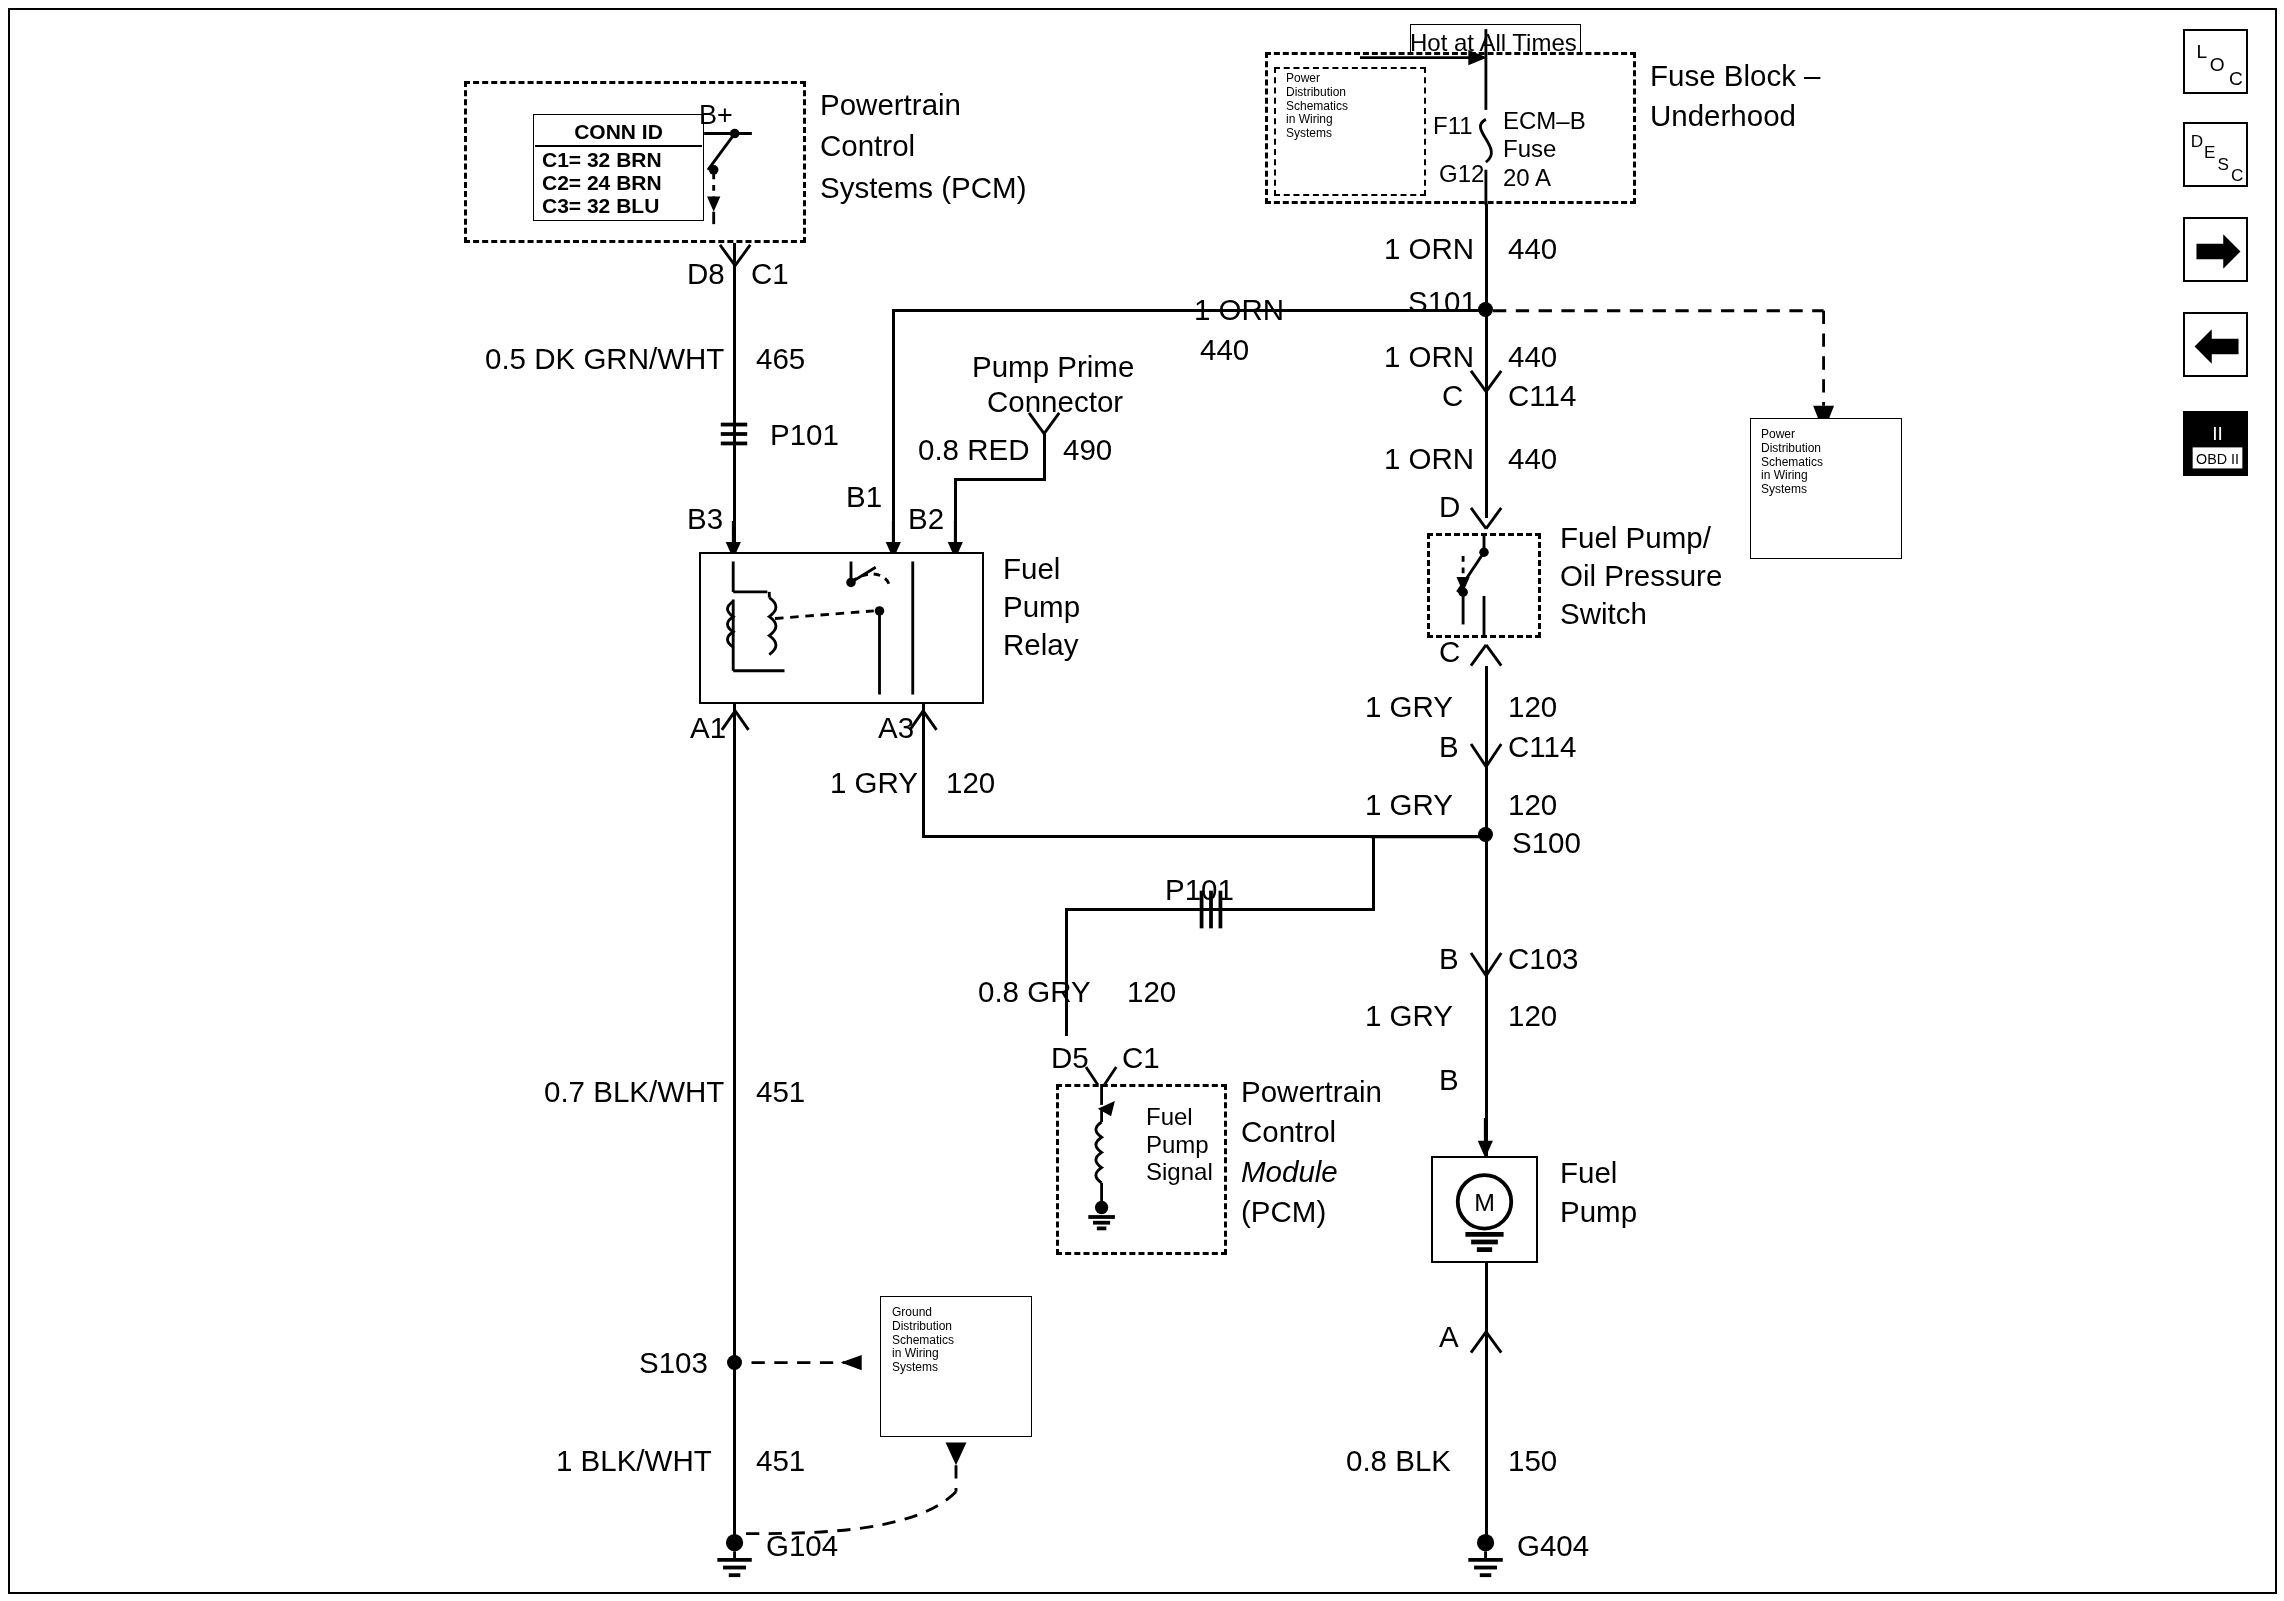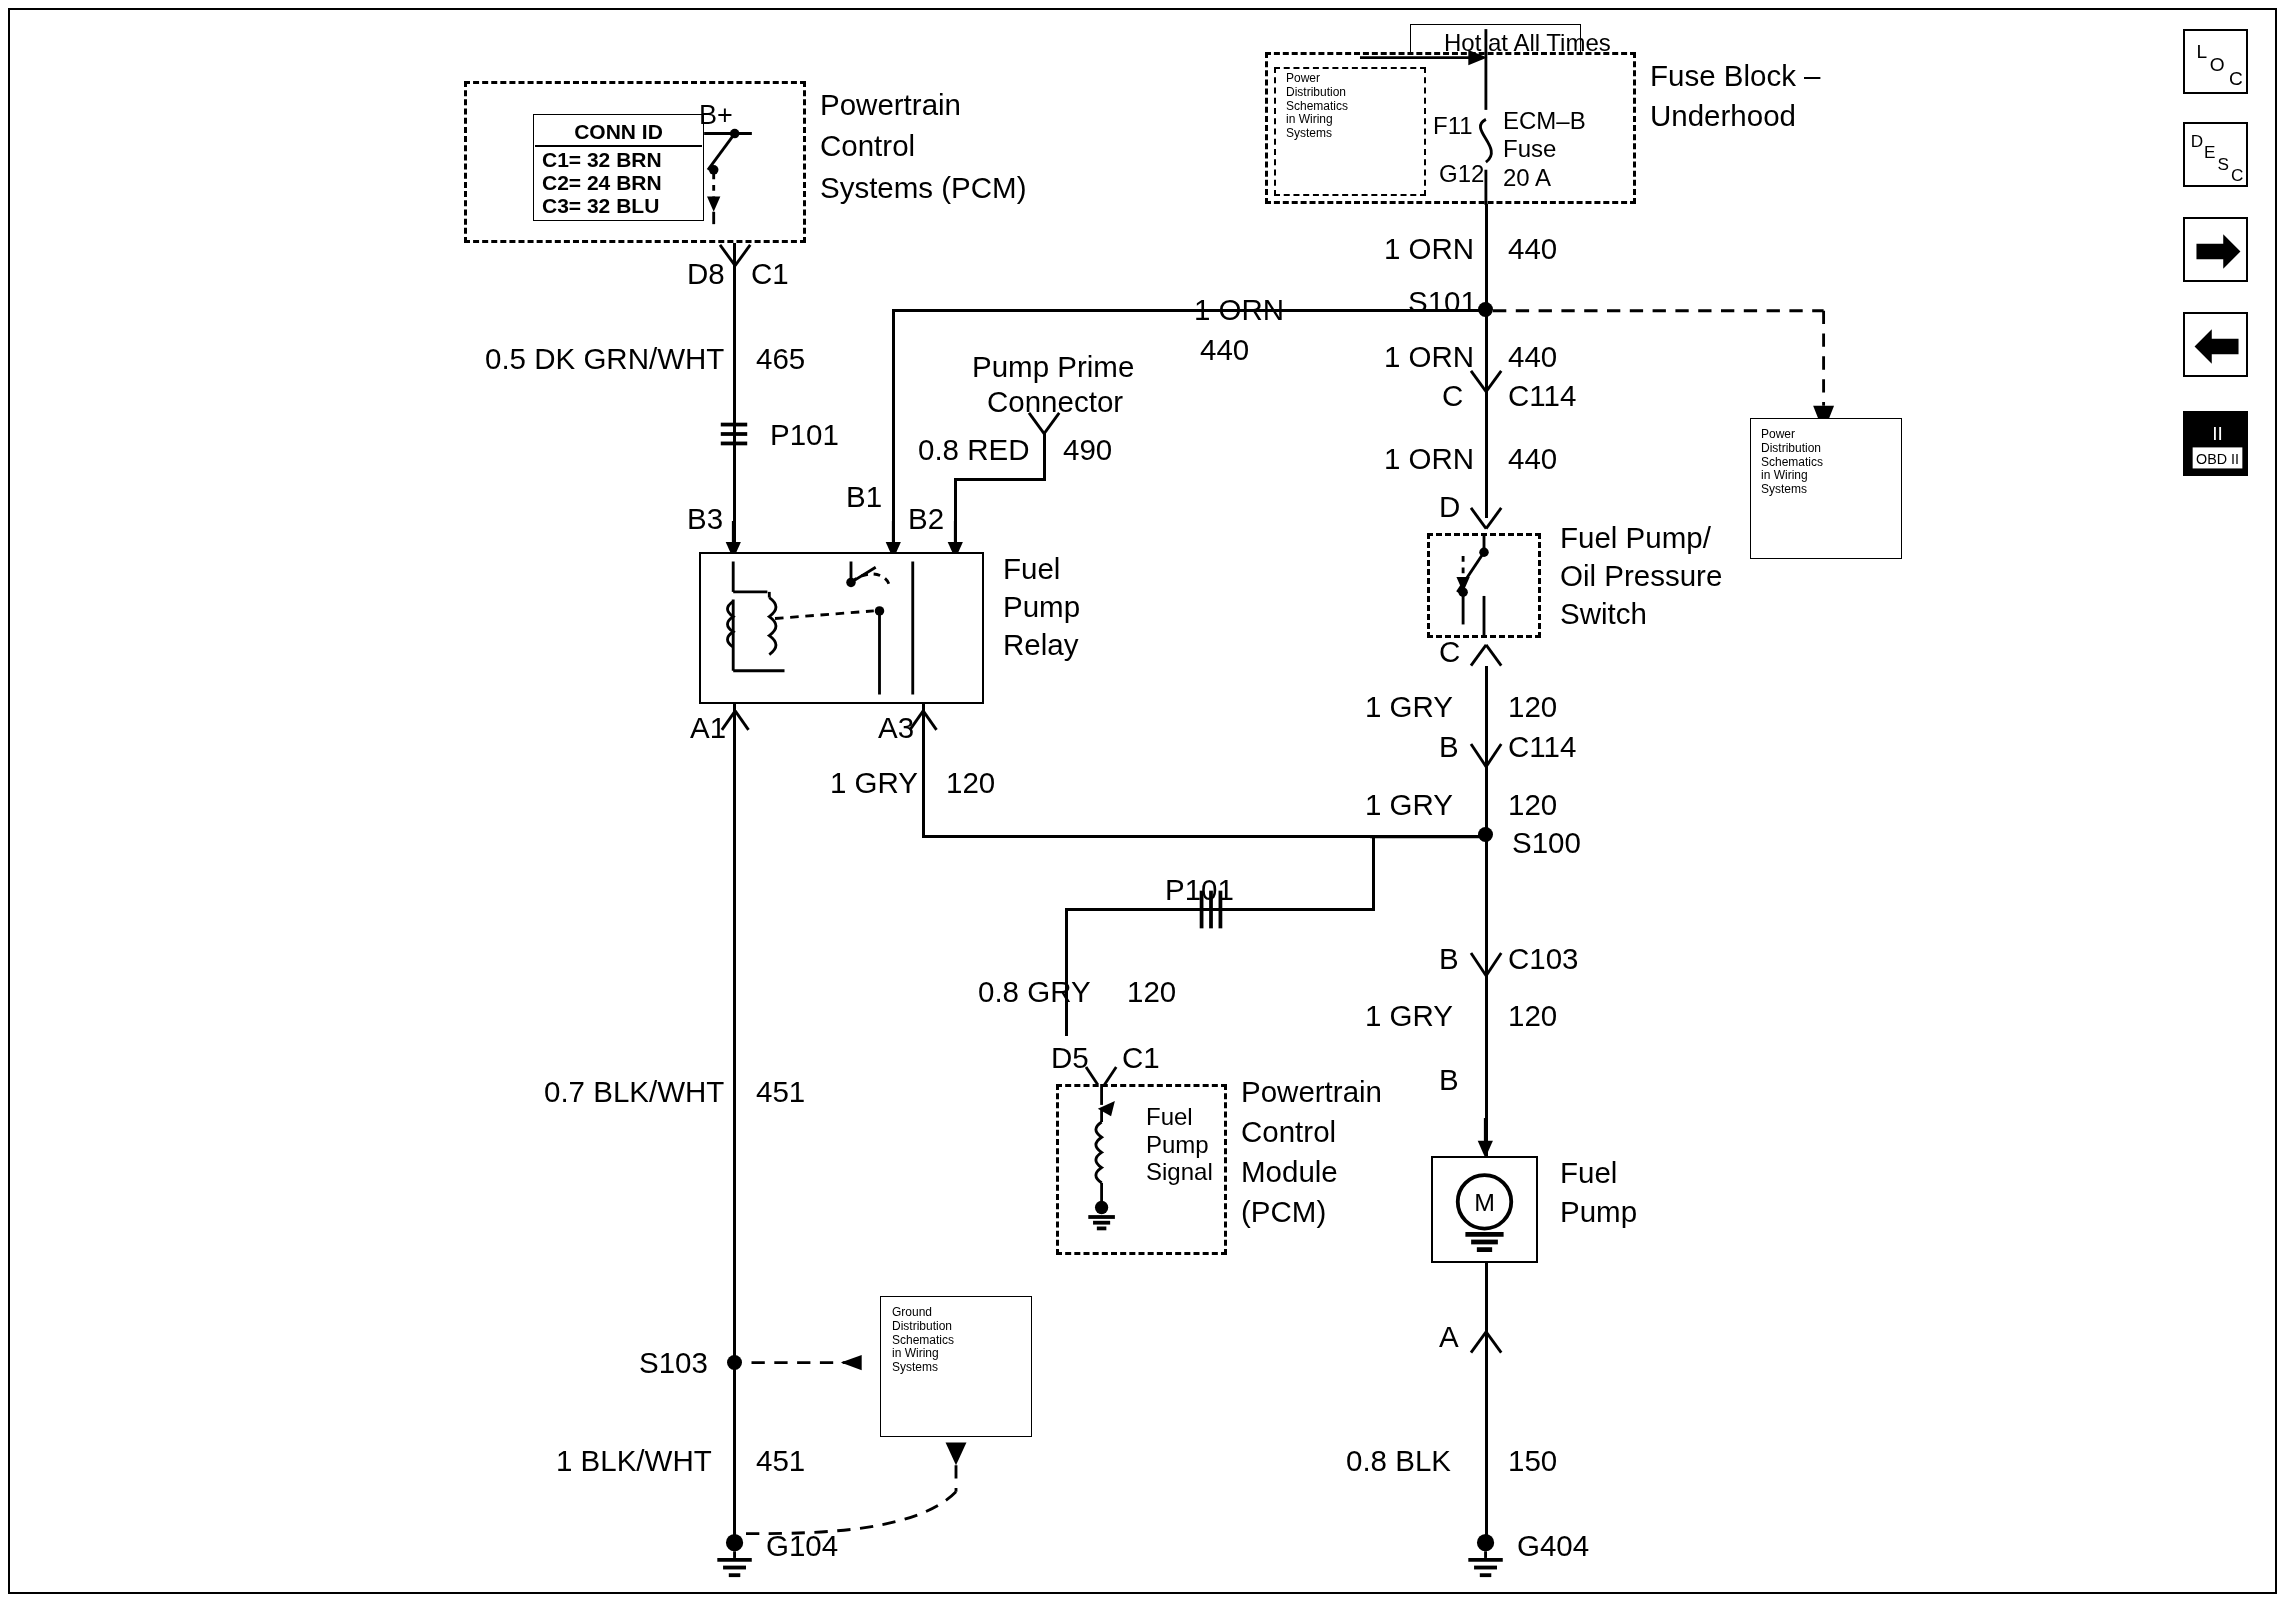--- a/index.html
+++ b/index.html
@@ -96,21 +96,21 @@
   <div class="vline" style="left:1043px;top:433px;height:48px;"></div>
   <div class="hline" style="left:954px;top:478px;width:91px;"></div>
   <div class="vline" style="left:954px;top:478px;height:76px;"></div>
   <div class="lbl t22" style="left:918px;top:433px;">0.8 RED</div>
   <div class="lbl t22" style="left:1063px;top:433px;">490</div>
 
   <div class="vline" style="left:892px;top:309px;height:245px;"></div>
   <div class="hline" style="left:892px;top:309px;width:597px;"></div>
 
   <div class="thinbox" style="left:1410px;top:24px;width:171px;height:32px;"></div>
-  <div class="lbl t18 center" style="left:1410px;top:28.5px;width:150px;padding-left:34px;">Hot at All Times</div>
+  <div class="lbl t18 center" style="left:1410px;top:28.5px;width:150px;">Hot at All Times</div>
   <div class="dashbox" style="left:1265px;top:52px;width:371px;height:152px;"></div>
   <div class="dashbox" style="left:1274px;top:67px;width:152px;height:129px;border-width:2.9px;"></div>
   <div class="lbl t14" style="left:1286px;top:72px;width:143px;">Power
 Distribution
 Schematics
 in Wiring
 Systems</div>
 
   <div class="lbl t22" style="left:1650px;top:59px;">Fuse Block –</div>
   <div class="lbl t22" style="left:1650px;top:99px;">Underhood</div>
@@ -279,21 +279,21 @@
     <circle cx="48" cy="130" r="7" fill="#000"></circle>
     <line x1="34" y1="140" x2="62" y2="140" stroke="#000" stroke-width="4"></line>
     <line x1="39" y1="146" x2="57" y2="146" stroke="#000" stroke-width="4"></line>
     <line x1="43" y1="152" x2="53" y2="152" stroke="#000" stroke-width="4"></line>
   </svg>
   <div class="lbl t18" style="left:1146px;top:1103px;width:86px;">Fuel
 Pump
 Signal</div>
   <div class="lbl t22" style="left:1241px;top:1075px;">Powertrain</div>
   <div class="lbl t22" style="left:1241px;top:1115px;">Control</div>
-  <div class="lbl t22" style="left:1241px;top:1155px;">Module</div>
+  <div class="lbl t22" style="left:1241px;top:1155px;font-style:italic;">Module</div>
   <div class="lbl t22" style="left:1241px;top:1195px;">(PCM)</div>
 
   <div class="vline" style="left:1485px;top:835px;height:323px;"></div>
   <div class="lbl t22" style="left:1439px;top:942px;">B</div>
   <div class="lbl t22" style="left:1508px;top:942px;">C103</div>
   <svg style="left:1469px;top:953px;width:38px;height:34px;" viewBox="0 0 40 36" width="38" height="34">
     <line x1="2" y1="0" x2="18" y2="24" stroke="#000" stroke-width="3"></line>
     <line x1="34" y1="0" x2="18" y2="24" stroke="#000" stroke-width="3"></line>
   </svg>
   <div class="lbl t22" style="left:1365px;top:999px;">1 GRY</div>

